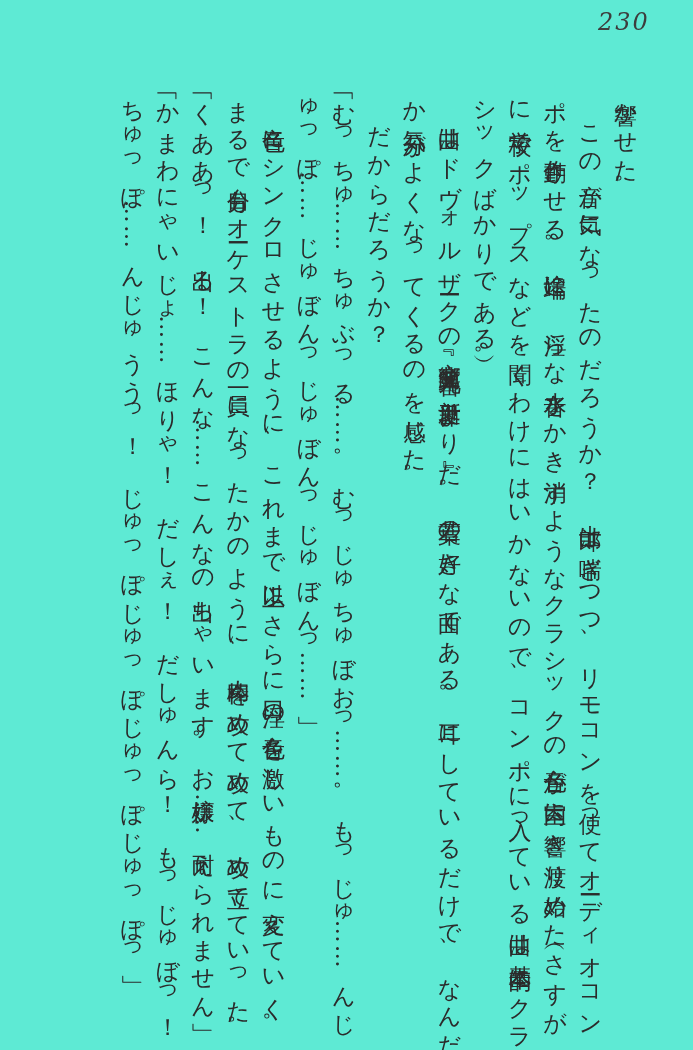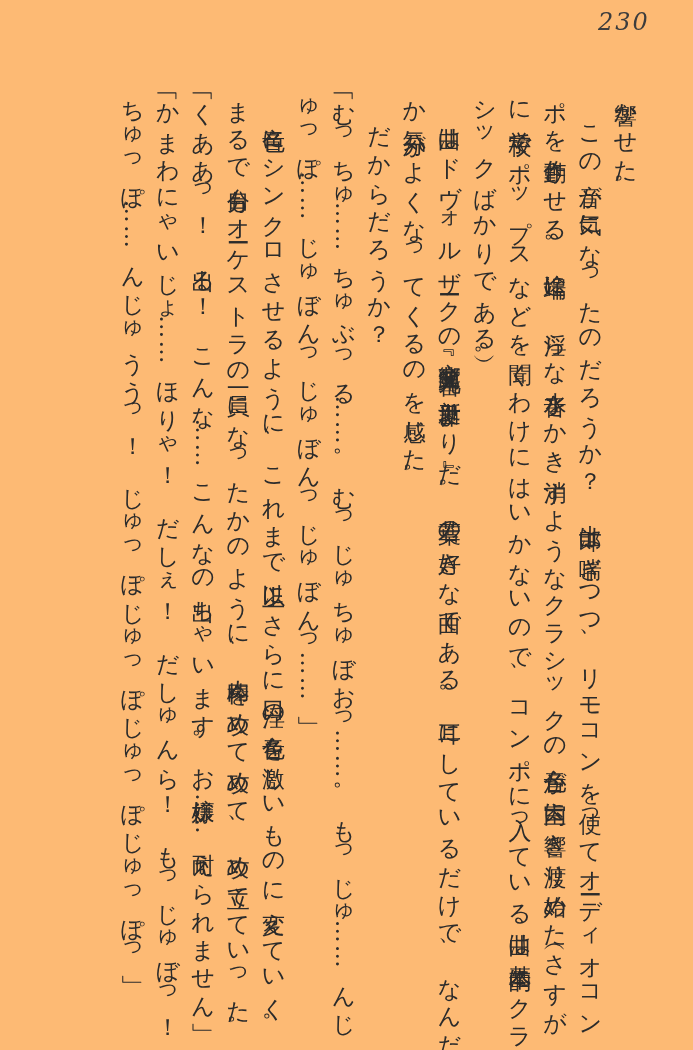--- a/index.html
+++ b/index.html
@@ -3,21 +3,21 @@
 <meta charset="utf-8">
 <style>
   html, body {
     margin: 0;
     padding: 0;
   }
   .page {
     position: relative;
     width: 693px;
     height: 1050px;
-    background: #fdba74;
+    background: #5eead4;
     overflow: hidden;
     font-family: "DejaVu Serif", "Liberation Serif", serif;
   }
   .page-number {
     position: absolute;
     top: 8px;
     left: 598px;
     font-size: 24px;
     font-style: italic;
     letter-spacing: 2px;

